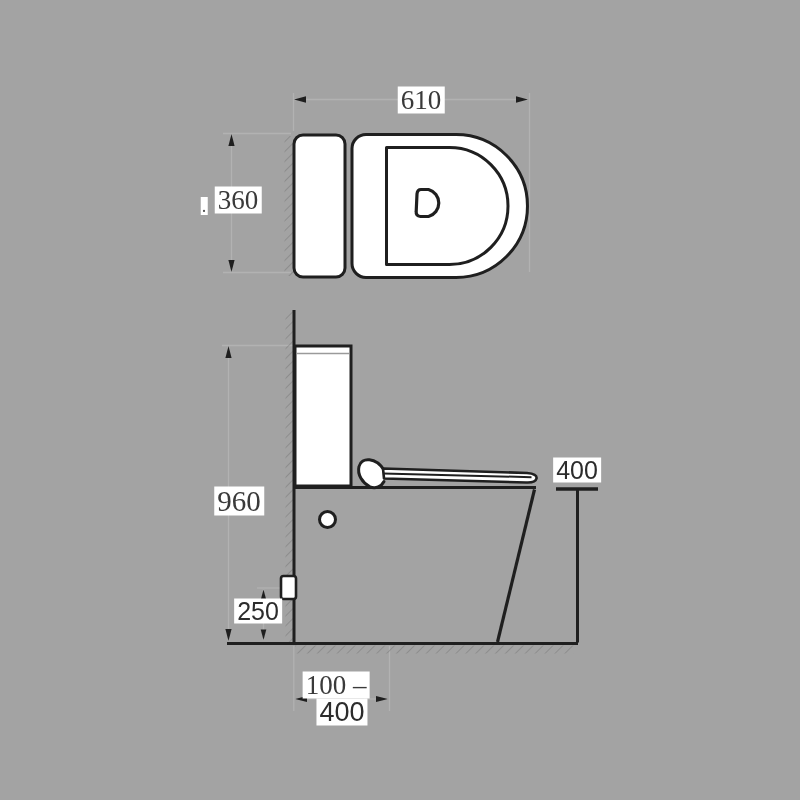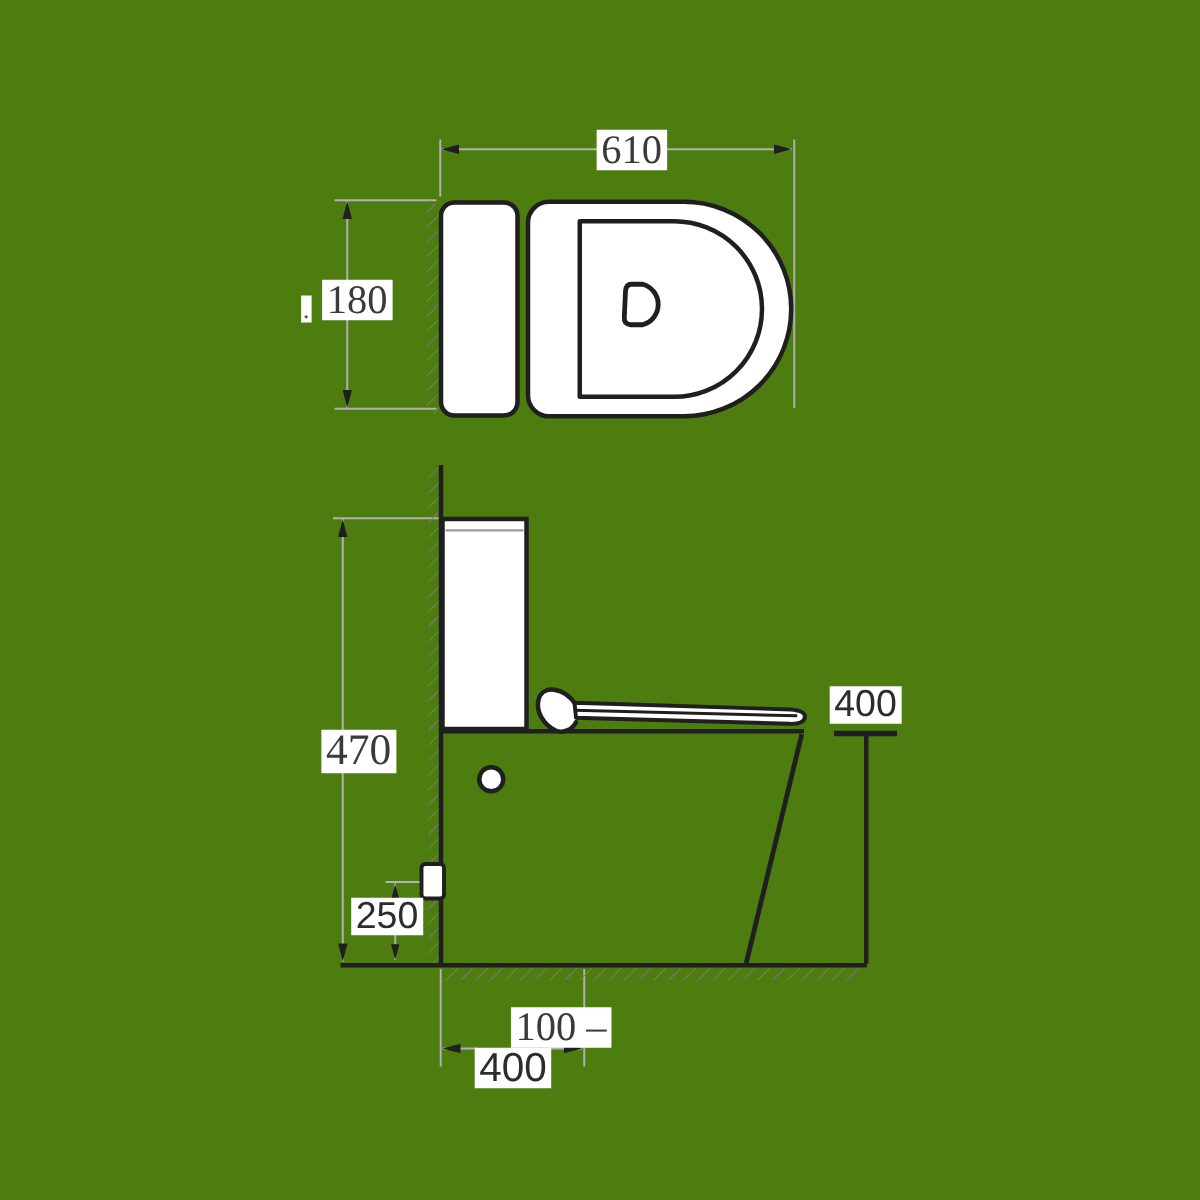--- a/index.html
+++ b/index.html
@@ -1,17 +1,17 @@
 <!DOCTYPE html>
 <html><head>
 <meta charset="utf-8">
 <style>
   html,body{margin:0;padding:0;background:#ffffff;}
   .canvas{
-    position:relative;width:800px;height:800px;background:#4d7c0f;
+    position:relative;width:800px;height:800px;background:#a3a3a3;
     font-family:"Liberation Serif",serif;overflow:hidden;
   }
   .canvas svg{position:absolute;left:0;top:0;}
   .dim-label{
     position:absolute;transform:translate(-50%,-50%);
     background:#ffffff;padding:0 3px;line-height:1;white-space:nowrap;
     color:#3a3a3a;text-align:center;
   }
   .serif-label{font-family:"Liberation Serif",serif;font-size:27px;}
   .serif-label.big{font-size:29px;}
@@ -91,25 +91,25 @@
 
       <line x1="556" y1="489" x2="598" y2="489" stroke="#1f1f1f" stroke-width="3.6"></line>
       <line x1="577.5" y1="489" x2="577.5" y2="642.5" stroke="#1f1f1f" stroke-width="3"></line>
     </g>
   </svg>
 
   <div class="dim-label serif-label" style="left:421px; top:100px;">610</div>
 
   <div class="dim-label tiny-dot" style="left:204px; top:206px;">.</div>
 
-  <div class="dim-label serif-label" style="left:238px; top:200px;">180</div>
+  <div class="dim-label serif-label" style="left:238px; top:200px;">360</div>
 
-  <div class="dim-label serif-label big" style="left:239px; top:501px;">470</div>
+  <div class="dim-label serif-label big" style="left:239px; top:501px;">960</div>
 
   <div class="dim-label bold-label" style="left:577px; top:470px;">400</div>
 
   <div class="dim-label bold-label" style="left:258px; top:611px;">250</div>
 
-  <div class="dim-label serif-label" style="left:336px; top:685px;margin-left:38px;">100 –</div>
+  <div class="dim-label serif-label" style="left:336px; top:685px;">100 –</div>
 
   <div class="dim-label bold-label big" style="left:342px; top:712px;">400</div>
 
 </div>
 
 </body></html>

